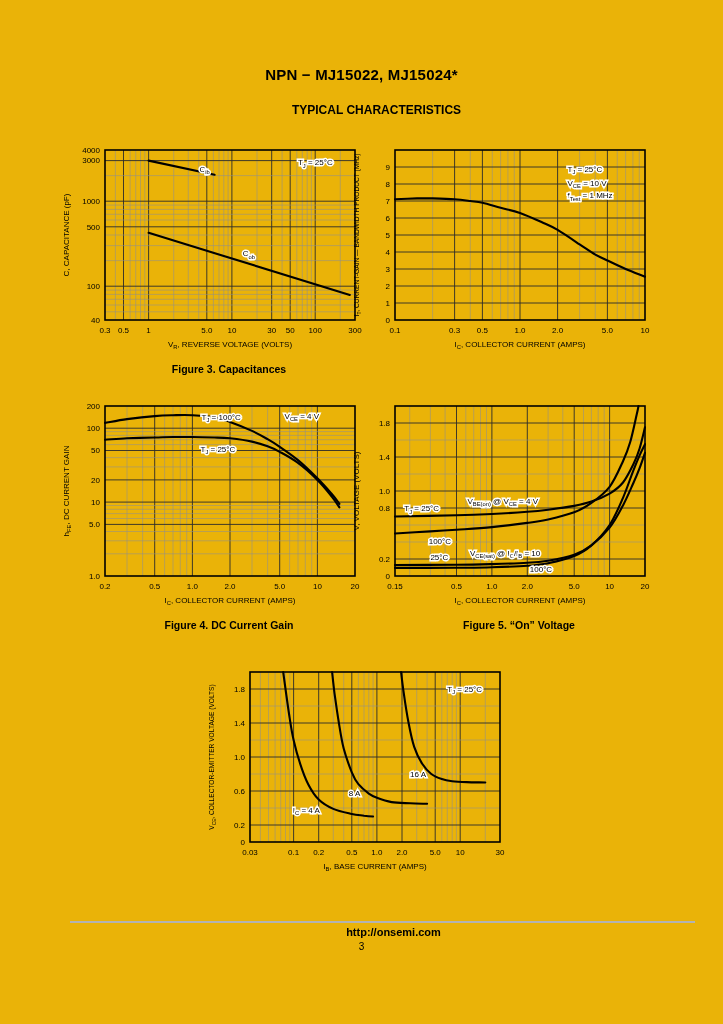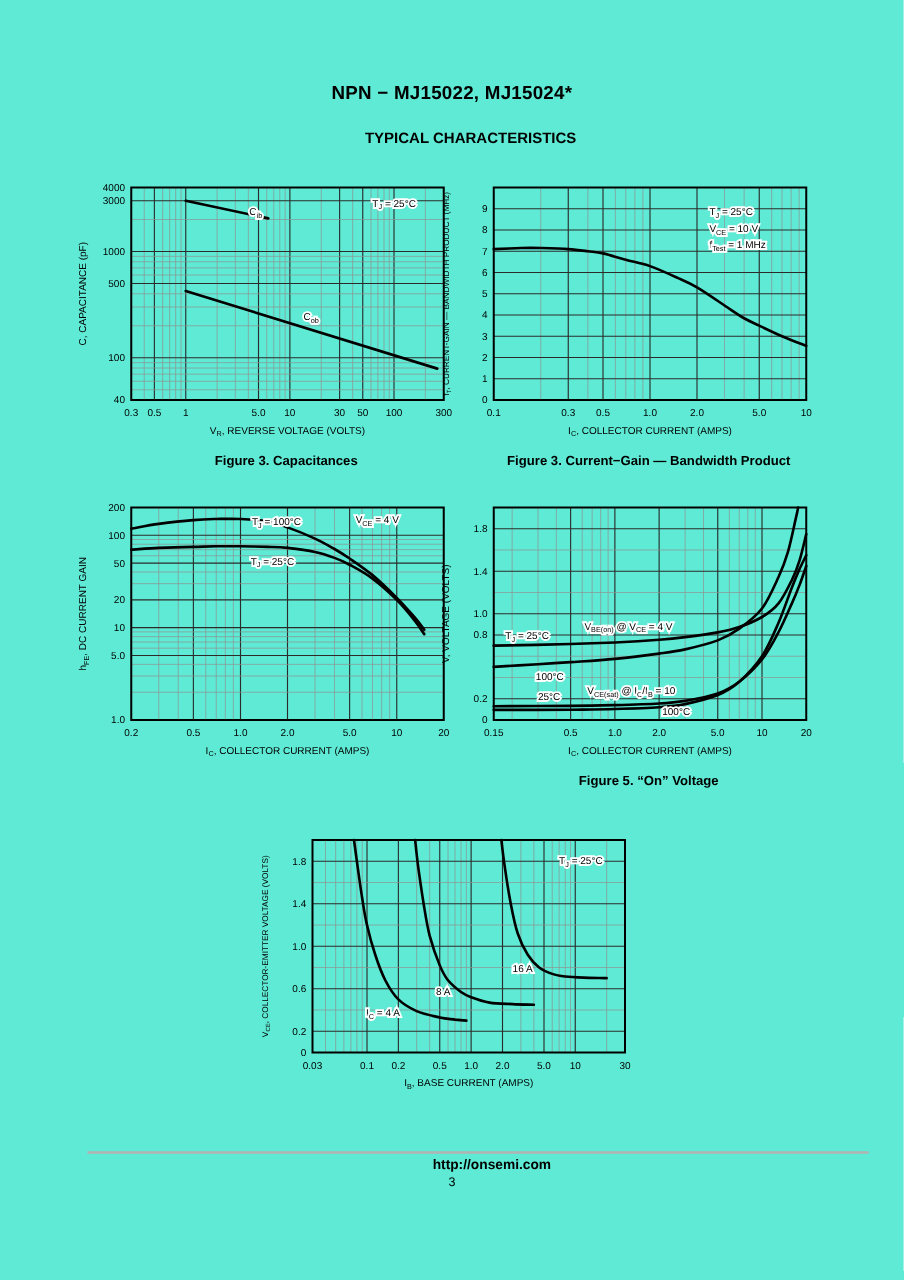--- a/index.html
+++ b/index.html
@@ -1,16 +1,16 @@
 <!DOCTYPE html>
 <html><head>
 <meta charset="utf-8">
 <style>
   html,body{margin:0;padding:0;background:#ffffff;}
-  .page{position:relative;width:723px;height:1024px;background:#5eead4;overflow:hidden;
+  .page{position:relative;width:723px;height:1024px;background:#eab308;overflow:hidden;
         font-family:"Liberation Sans",sans-serif;color:#000;}
   .title{position:absolute;top:66px;left:0;width:100%;text-align:center;
          font-size:15px;font-weight:bold;letter-spacing:.2px;}
   .subtitle{position:absolute;top:103px;left:15px;width:100%;text-align:center;
          font-size:12px;font-weight:bold;}
   .figure{position:absolute;width:312px;}
   .fig2{left:55px;top:140px;}
   .fig3{left:345px;top:140px;}
   .fig4{left:55px;top:396px;}
   .fig5{left:345px;top:396px;}
@@ -153,21 +153,20 @@
           <text x="-5" y="36.8" text-anchor="end" font-size="8" fill="#000"><tspan>8</tspan></text>
           <text x="-5" y="19.8" text-anchor="end" font-size="8" fill="#000"><tspan>9</tspan></text>
           <text x="125" y="197" text-anchor="middle" font-size="8" fill="#000"><tspan>I</tspan><tspan font-size="5.8" dy="2.2">C</tspan><tspan dy="-2.2">, COLLECTOR CURRENT (AMPS)</tspan></text>
           <text x="-36" y="85" text-anchor="middle" font-size="6.6" fill="#000" transform="rotate(-90 -36 85)"><tspan>f</tspan><tspan font-size="4.8" dy="1.8">T</tspan><tspan dy="-1.8">, CURRENT-GAIN — BANDWIDTH PRODUCT (MHz)</tspan></text>
           <path d="M0,49.3 C3.7,49.2 15.7,48.6 22,48.4 C28.3,48.3 31.4,48.3 37.6,48.4 C43.9,48.6 53.4,48.9 59.6,49.3 C65.9,49.7 70.6,50.4 75.3,51 C79.9,51.6 82.3,51.6 87.4,52.7 C92.4,53.8 99.4,56.1 105.6,57.8 C111.9,59.5 118.1,60.5 125,62.9 C131.9,65.3 140.7,69.4 147,72.3 C153.3,75.1 156.4,76.2 162.6,79.9 C168.9,83.6 178.4,90.2 184.6,94.4 C190.9,98.5 195.6,101.9 200.3,104.6 C204.9,107.2 207.3,108.1 212.4,110.5 C217.4,112.9 224.4,116.3 230.6,119 C236.9,121.7 246.8,125.4 250,126.7" fill="none" stroke="#000" stroke-width="2.1" stroke-linecap="round"></path>
           <text x="172.5" y="22" text-anchor="start" font-size="8" fill="#000" stroke="#fff" stroke-width="3" paint-order="stroke"><tspan>T</tspan><tspan font-size="5.8" dy="2.2">J</tspan><tspan dy="-2.2"> = 25°C</tspan></text>
           <text x="172.5" y="35.6" text-anchor="start" font-size="8" fill="#000" stroke="#fff" stroke-width="3" paint-order="stroke"><tspan>V</tspan><tspan font-size="5.8" dy="2.2">CE</tspan><tspan dy="-2.2"> = 10 V</tspan></text>
           <text x="172.5" y="48.4" text-anchor="start" font-size="8" fill="#000" stroke="#fff" stroke-width="3" paint-order="stroke"><tspan>f</tspan><tspan font-size="5.8" dy="2.2">Test</tspan><tspan dy="-2.2"> = 1 MHz</tspan></text>
         </g>
       </svg>
-    <div class="caption">Figure 3. Current−Gain — Bandwidth Product</div>
   </div>
 
   <div class="figure fig4">
     <svg width="312" height="222" viewBox="0 0 312 222">
         <g transform="translate(50,10)">
           <line x1="22" x2="22" y1="0" y2="170" stroke="#909090" stroke-width="0.55"></line>
           <line x1="37.6" x2="37.6" y1="0" y2="170" stroke="#909090" stroke-width="0.55"></line>
           <line x1="49.7" x2="49.7" y1="0" y2="170" stroke="#2b2b2b" stroke-width="0.9"></line>
           <line x1="59.6" x2="59.6" y1="0" y2="170" stroke="#909090" stroke-width="0.55"></line>
           <line x1="68" x2="68" y1="0" y2="170" stroke="#909090" stroke-width="0.55"></line>
@@ -218,20 +217,21 @@
           <text x="-5" y="172.8" text-anchor="end" font-size="8" fill="#000"><tspan>1.0</tspan></text>
           <text x="125" y="197" text-anchor="middle" font-size="8" fill="#000"><tspan>I</tspan><tspan font-size="5.8" dy="2.2">C</tspan><tspan dy="-2.2">, COLLECTOR CURRENT (AMPS)</tspan></text>
           <text x="-36" y="85" text-anchor="middle" font-size="8" fill="#000" transform="rotate(-90 -36 85)"><tspan>h</tspan><tspan font-size="5.8" dy="2.2">FE</tspan><tspan dy="-2.2">, DC CURRENT GAIN</tspan></text>
           <path d="M0,16.9 C3.7,16.3 13.7,14.2 22,13.1 C30.3,12 42.1,10.7 49.7,10.1 C57.4,9.5 61.7,9.4 68,9.2 C74.3,9.1 80.5,8.9 87.4,9.2 C94.3,9.6 103.1,10.1 109.4,11.2 C115.7,12.3 118.7,13.6 125,15.9 C131.3,18.1 140.7,22 147,24.9 C153.3,27.8 158,30.6 162.6,33.2 C167.3,35.9 169.7,37.4 174.7,40.8 C179.8,44.3 186.7,48.9 193,54.1 C199.3,59.4 206.8,66.7 212.4,72.3 C218,77.9 222.9,83.5 226.6,87.7 C230.3,91.9 233.1,96.1 234.4,97.8" fill="none" stroke="#000" stroke-width="2.1" stroke-linecap="round"></path>
           <path d="M0,33.7 C3.7,33.5 13.7,32.7 22,32.3 C30.3,32 42.1,31.7 49.7,31.5 C57.4,31.3 61.7,31.1 68,31 C74.3,31 80.5,31 87.4,31 C94.3,31.1 103.1,31.3 109.4,31.5 C115.7,31.7 118.7,31.7 125,32.3 C131.3,33 140.7,34.2 147,35.6 C153.3,36.9 158,38.6 162.6,40.3 C167.3,42 169.7,43 174.7,45.8 C179.8,48.6 186.7,52.2 193,56.9 C199.3,61.5 206.8,68.3 212.4,73.9 C218,79.4 222.9,85.7 226.6,90.3 C230.3,94.8 233.1,99.5 234.4,101.3" fill="none" stroke="#000" stroke-width="2.1" stroke-linecap="round"></path>
           <text x="116.2" y="13.9" text-anchor="middle" font-size="8" fill="#000" stroke="#fff" stroke-width="3" paint-order="stroke"><tspan>T</tspan><tspan font-size="5.8" dy="2.2">J</tspan><tspan dy="-2.2"> = 100°C</tspan></text>
           <text x="196.8" y="12.8" text-anchor="middle" font-size="8" fill="#000" stroke="#fff" stroke-width="3" paint-order="stroke"><tspan>V</tspan><tspan font-size="5.8" dy="2.2">CE</tspan><tspan dy="-2.2"> = 4 V</tspan></text>
           <text x="112.9" y="45.7" text-anchor="middle" font-size="8" fill="#000" stroke="#fff" stroke-width="3" paint-order="stroke"><tspan>T</tspan><tspan font-size="5.8" dy="2.2">J</tspan><tspan dy="-2.2"> = 25°C</tspan></text>
         </g>
       </svg>
+    <div class="caption">Figure 4. DC Current Gain</div>
   </div>
 
   <div class="figure fig5">
     <svg width="312" height="222" viewBox="0 0 312 222">
         <g transform="translate(50,10)">
           <line x1="14.7" x2="14.7" y1="0" y2="170" stroke="#909090" stroke-width="0.55"></line>
           <line x1="35.4" x2="35.4" y1="0" y2="170" stroke="#909090" stroke-width="0.55"></line>
           <line x1="50.1" x2="50.1" y1="0" y2="170" stroke="#909090" stroke-width="0.55"></line>
           <line x1="61.5" x2="61.5" y1="0" y2="170" stroke="#2b2b2b" stroke-width="0.9"></line>
           <line x1="70.8" x2="70.8" y1="0" y2="170" stroke="#909090" stroke-width="0.55"></line>

